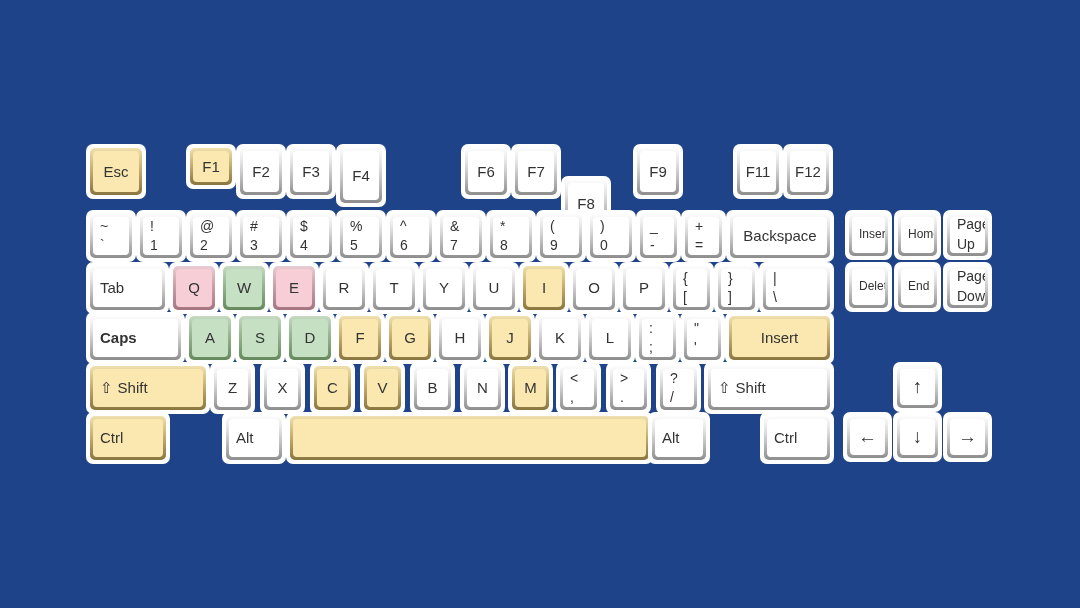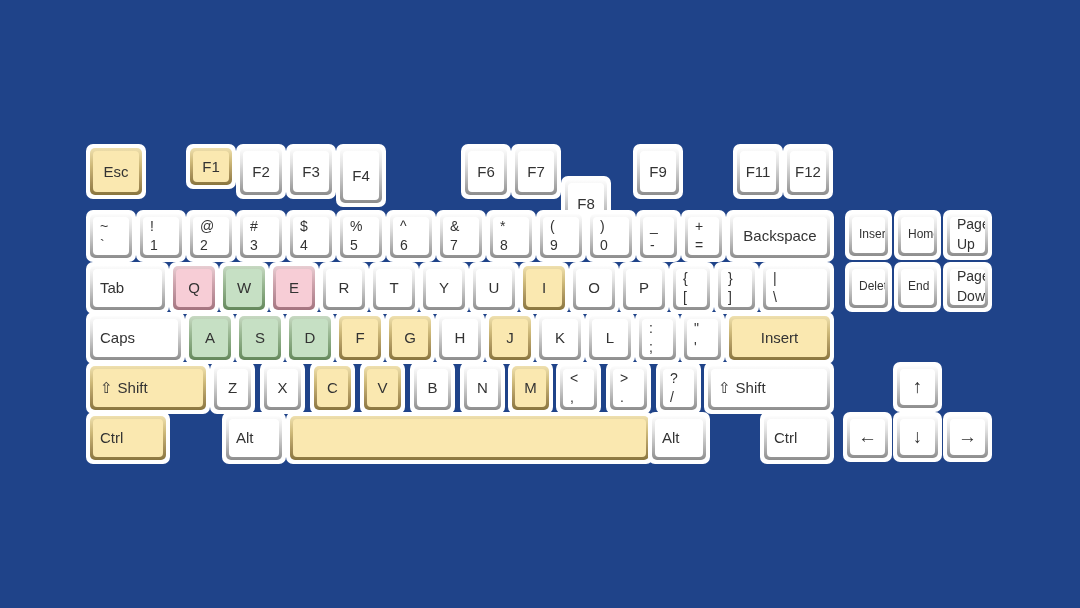--- a/index.html
+++ b/index.html
@@ -346,21 +346,21 @@
       </div>
     </div>
     <div class="key" style="left: 759px; top: 262px; width: 75px; height: 52px;">
       <div class="bezel">
         <div class="cap left dual">
           <span class="l1">|</span>
           <span class="l2">\</span>
         </div>
       </div>
     </div>
-    <div class="key" style="left: 86px; top: 312px; width: 99px; height: 52px;">
+    <div class="key" style="left: 86px; top: 312px; width: 99px; height: 52px; font-weight: bold;">
       <div class="bezel">
         <div class="cap left">
           <span>Caps</span>
         </div>
       </div>
     </div>
     <div class="key k-green" style="left: 185px; top: 312px; width: 50px; height: 52px;">
       <div class="bezel">
         <div class="cap center">
           <span>A</span>

